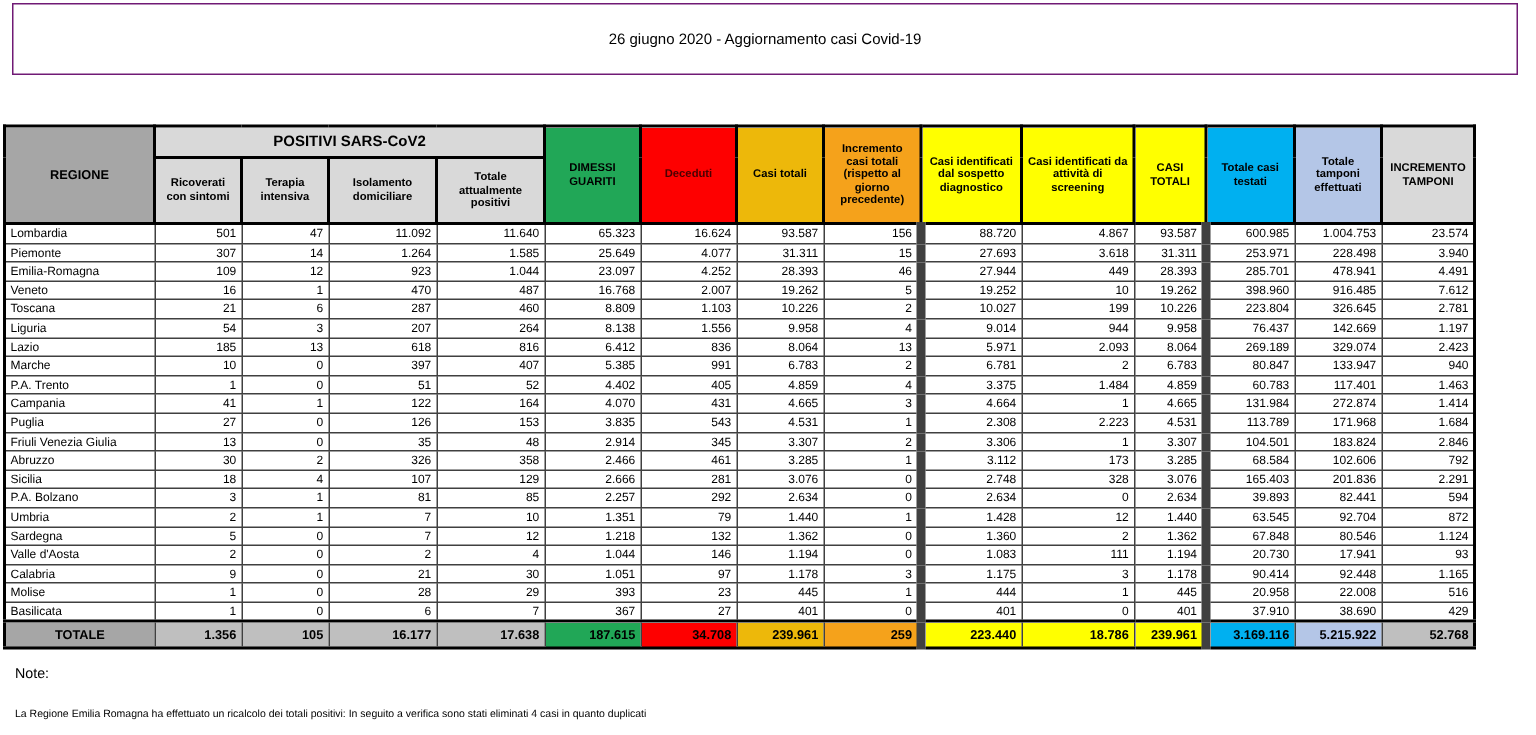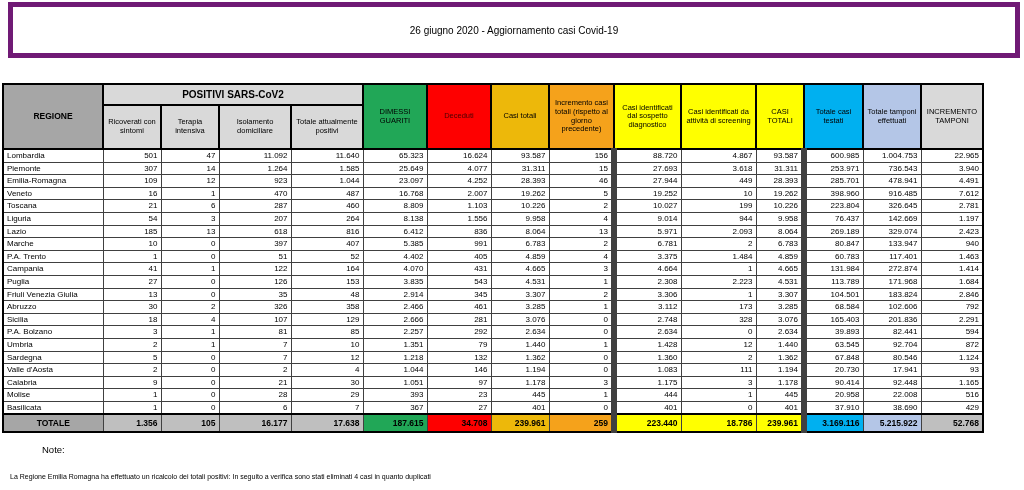--- a/index.html
+++ b/index.html
@@ -2,34 +2,34 @@
 <html style="--green: #21A757; --red: #FE0000; --amber: #EDB80A; --orange: #F5A21B; --yellow: #FFFF00; --cyan: #00B0F0; --lblue: #B4C6E7; --gray_header: #D9D9D9; --gray_dark: #A6A6A6; --gray_total: #BFBFBF;"><head>
 <meta charset="utf-8">
 <style>
   html,body { margin:0; padding:0; }
   body {
     width:1024px; height:490px; background:#ffffff; position:relative;
     font-family:"Liberation Sans", sans-serif; color:#000;
   }
   .title-box {
     position:absolute; left:8px; top:2px; width:1002px; height:46px;
-    border:5px solid #701a75; background:#fff;
+    border:1px solid #701a75; background:#fff;
     display:flex; flex-direction:row; justify-content:space-evenly; align-items:center;
     font-size:10px;
   }
   table.covid {
     position:absolute; left:2px; top:83px;
     border-collapse:collapse; table-layout:fixed;
     border:2px solid #000;
   }
   .covid th, .covid td {
     border:1px solid #404040; padding:0 3px; overflow:hidden;
   }
   .covid thead th {
-    border:2px solid #000; font-weight:normal; font-size:7.5px;
+    border:2px solid #000; font-weight:bold; font-size:7.5px;
     text-align:center; white-space:normal; line-height:1.15;
   }
   .th-regione { background:var(--gray_dark); font-weight:bold !important; font-size:8.5px !important; }
   .th-group   { background:var(--gray_header); font-weight:bold !important; font-size:10px !important; height:19px; }
   .th-sub     { background:var(--gray_header); height:42px; }
   .bg-green  { background:var(--green); }
   .bg-red    { background:var(--red); }
   .bg-amber  { background:var(--amber); }
   .bg-orange { background:var(--orange); }
   .bg-yellow { background:var(--yellow); }
@@ -43,21 +43,21 @@
   .covid td.region { text-align:left;margin-left:22px; }
   .covid td.num { text-align:right; }
   .covid .thick-left { border-left:6px solid #404040; }
   .covid tr.total td {
     font-weight:bold; font-size:8.5px; height:16px; line-height:16px;
     border-top:2px solid #000; border-bottom:2px solid #000;
   }
   .covid tr.total td.lbl { background:var(--gray_dark); text-align:center; }
   .covid tr.total td.g1  { background:var(--gray_total); text-align:right;margin-left:27px; }
   .covid tr.total td.num2 { text-align:right; }
-  .note-title { position:absolute; left:10px; top:444px; font-size:9.5px;margin-left:32px; }
+  .note-title { position:absolute; left:10px; top:444px; font-size:9.5px; }
   .note-line  { position:absolute; left:10px; top:473px; font-size:7px; }
 </style>
 </head>
 <body>
 
 <div class="title-box">
   <div>26 giugno 2020 - Aggiornamento casi Covid-19</div>
 </div>
 
 <table class="covid">
@@ -109,37 +109,37 @@
         <td class="num">11.640</td>
         <td class="num">65.323</td>
         <td class="num">16.624</td>
         <td class="num">93.587</td>
         <td class="num">156</td>
         <td class="num thick-left">88.720</td>
         <td class="num">4.867</td>
         <td class="num">93.587</td>
         <td class="num thick-left">600.985</td>
         <td class="num">1.004.753</td>
-        <td class="num">22.965</td>
+        <td class="num">23.574</td>
       </tr>
       <tr>
         <td class="region">Piemonte</td>
         <td class="num">307</td>
         <td class="num">14</td>
         <td class="num">1.264</td>
         <td class="num">1.585</td>
         <td class="num">25.649</td>
         <td class="num">4.077</td>
         <td class="num">31.311</td>
         <td class="num">15</td>
         <td class="num thick-left">27.693</td>
         <td class="num">3.618</td>
         <td class="num">31.311</td>
         <td class="num thick-left">253.971</td>
-        <td class="num">736.543</td>
+        <td class="num">228.498</td>
         <td class="num">3.940</td>
       </tr>
       <tr>
         <td class="region">Emilia-Romagna</td>
         <td class="num">109</td>
         <td class="num">12</td>
         <td class="num">923</td>
         <td class="num">1.044</td>
         <td class="num">23.097</td>
         <td class="num">4.252</td>

